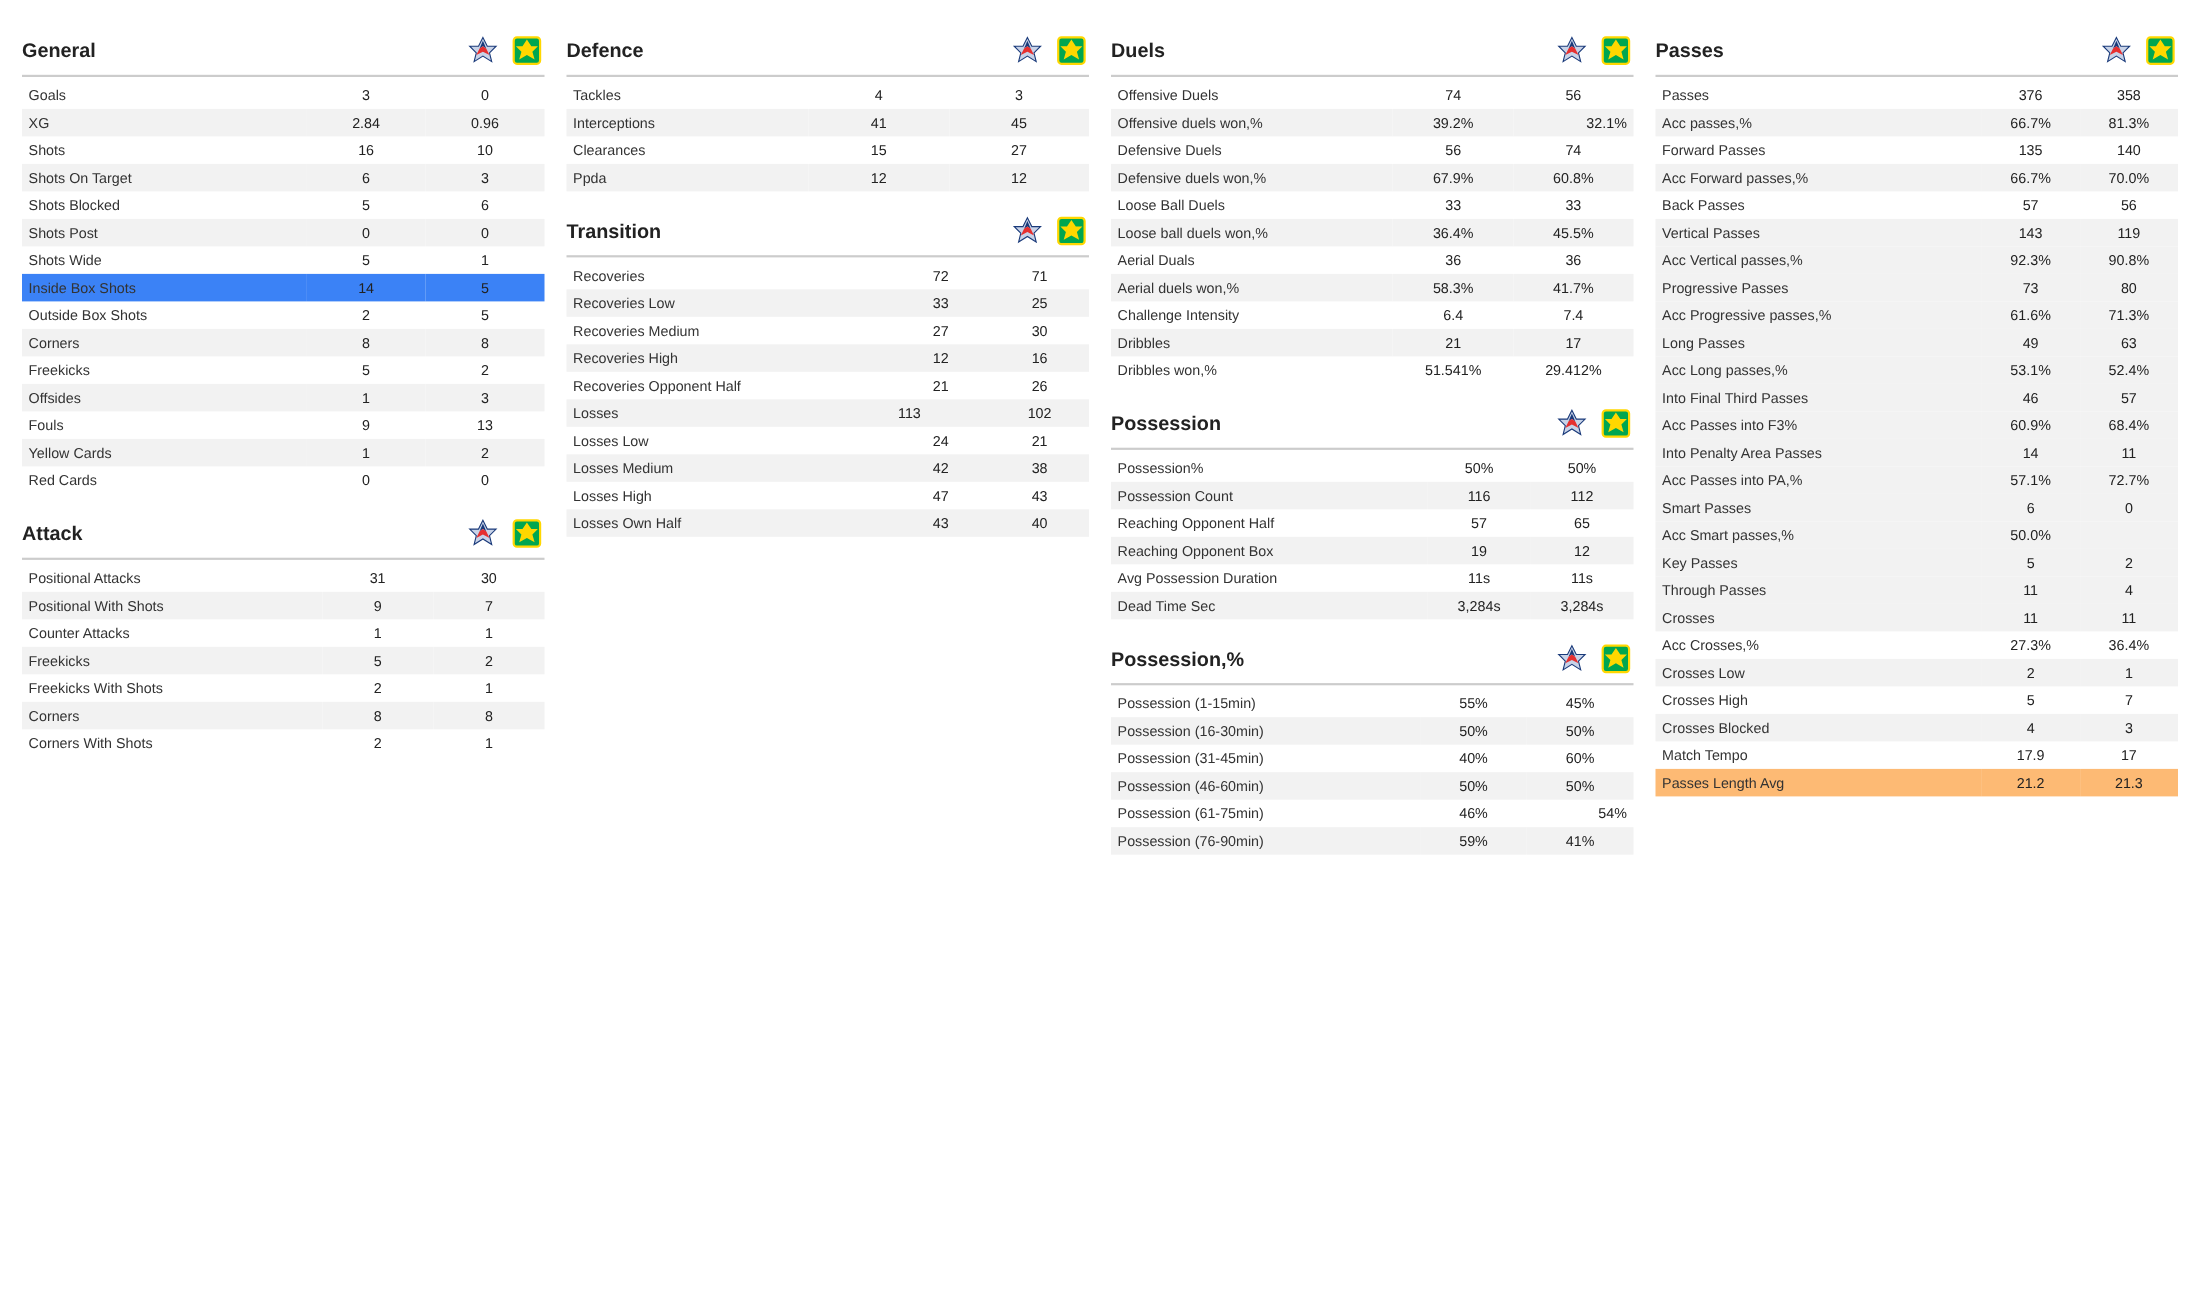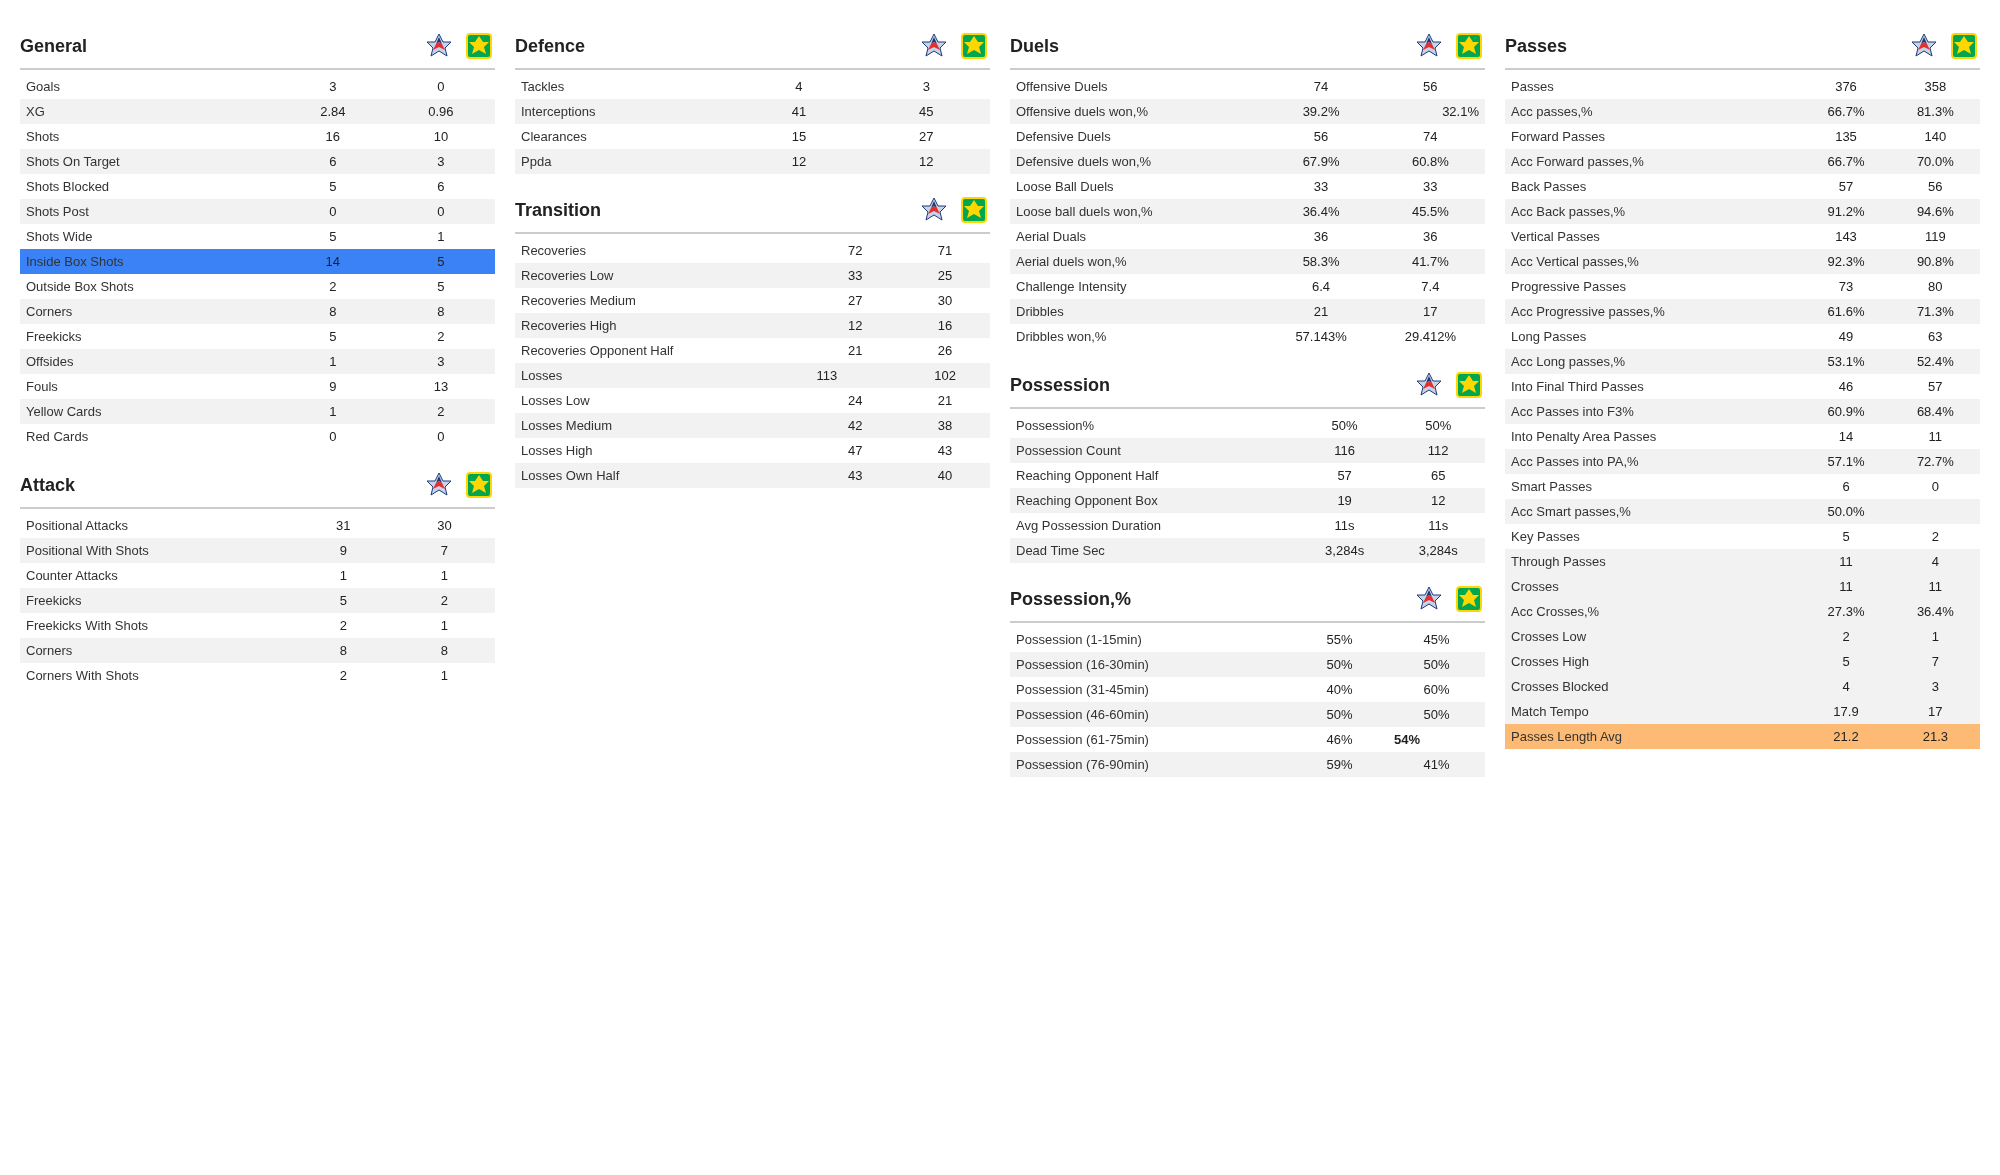--- a/index.html
+++ b/index.html
@@ -430,21 +430,21 @@
               <td style="text-align: center;">6.4</td>
               <td style="text-align: center;">7.4</td>
             </tr>
             <tr style="background: rgb(242, 242, 242);">
               <td>Dribbles</td>
               <td style="text-align: center;">21</td>
               <td style="text-align: center;">17</td>
             </tr>
             <tr>
               <td>Dribbles won,%</td>
-              <td style="text-align: center;">57.143%</td>
+              <td style="text-align: center;">51.541%</td>
               <td style="text-align: center;">29.412%</td>
             </tr>
           </tbody>
       </table>
     </div>
 
     <div class="section">
       <div class="section-header">
         <span class="section-title">Possession</span>
         <div class="team-logo logo-cp">
@@ -532,21 +532,21 @@
               <td style="text-align: center;">60%</td>
             </tr>
             <tr style="background: rgb(242, 242, 242);">
               <td>Possession (46-60min)</td>
               <td style="text-align: center;">50%</td>
               <td style="text-align: center;">50%</td>
             </tr>
             <tr>
               <td>Possession (61-75min)</td>
               <td style="text-align: center;">46%</td>
-              <td style="text-align: left; font-weight: bold;">54%</td>
+              <td style="text-align: right;">54%</td>
             </tr>
             <tr style="background: rgb(242, 242, 242);">
               <td>Possession (76-90min)</td>
               <td style="text-align: center;">59%</td>
               <td style="text-align: center;">41%</td>
             </tr>
           </tbody>
       </table>
     </div>
   </div>
@@ -590,25 +590,20 @@
             <tr style="background: rgb(242, 242, 242);">
               <td>Acc Forward passes,%</td>
               <td style="text-align: center;">66.7%</td>
               <td style="text-align: center;">70.0%</td>
             </tr>
             <tr>
               <td>Back Passes</td>
               <td style="text-align: center;">57</td>
               <td style="text-align: center;">56</td>
             </tr>
-            <tr style="background: rgb(242, 242, 242);">
-              <td>Acc Back passes,%</td>
-              <td style="text-align: center;">91.2%</td>
-              <td style="text-align: center;">94.6%</td>
-            </tr>
             <tr>
               <td>Vertical Passes</td>
               <td style="text-align: center;">143</td>
               <td style="text-align: center;">119</td>
             </tr>
             <tr style="background: rgb(242, 242, 242);">
               <td>Acc Vertical passes,%</td>
               <td style="text-align: center;">92.3%</td>
               <td style="text-align: center;">90.8%</td>
             </tr>

